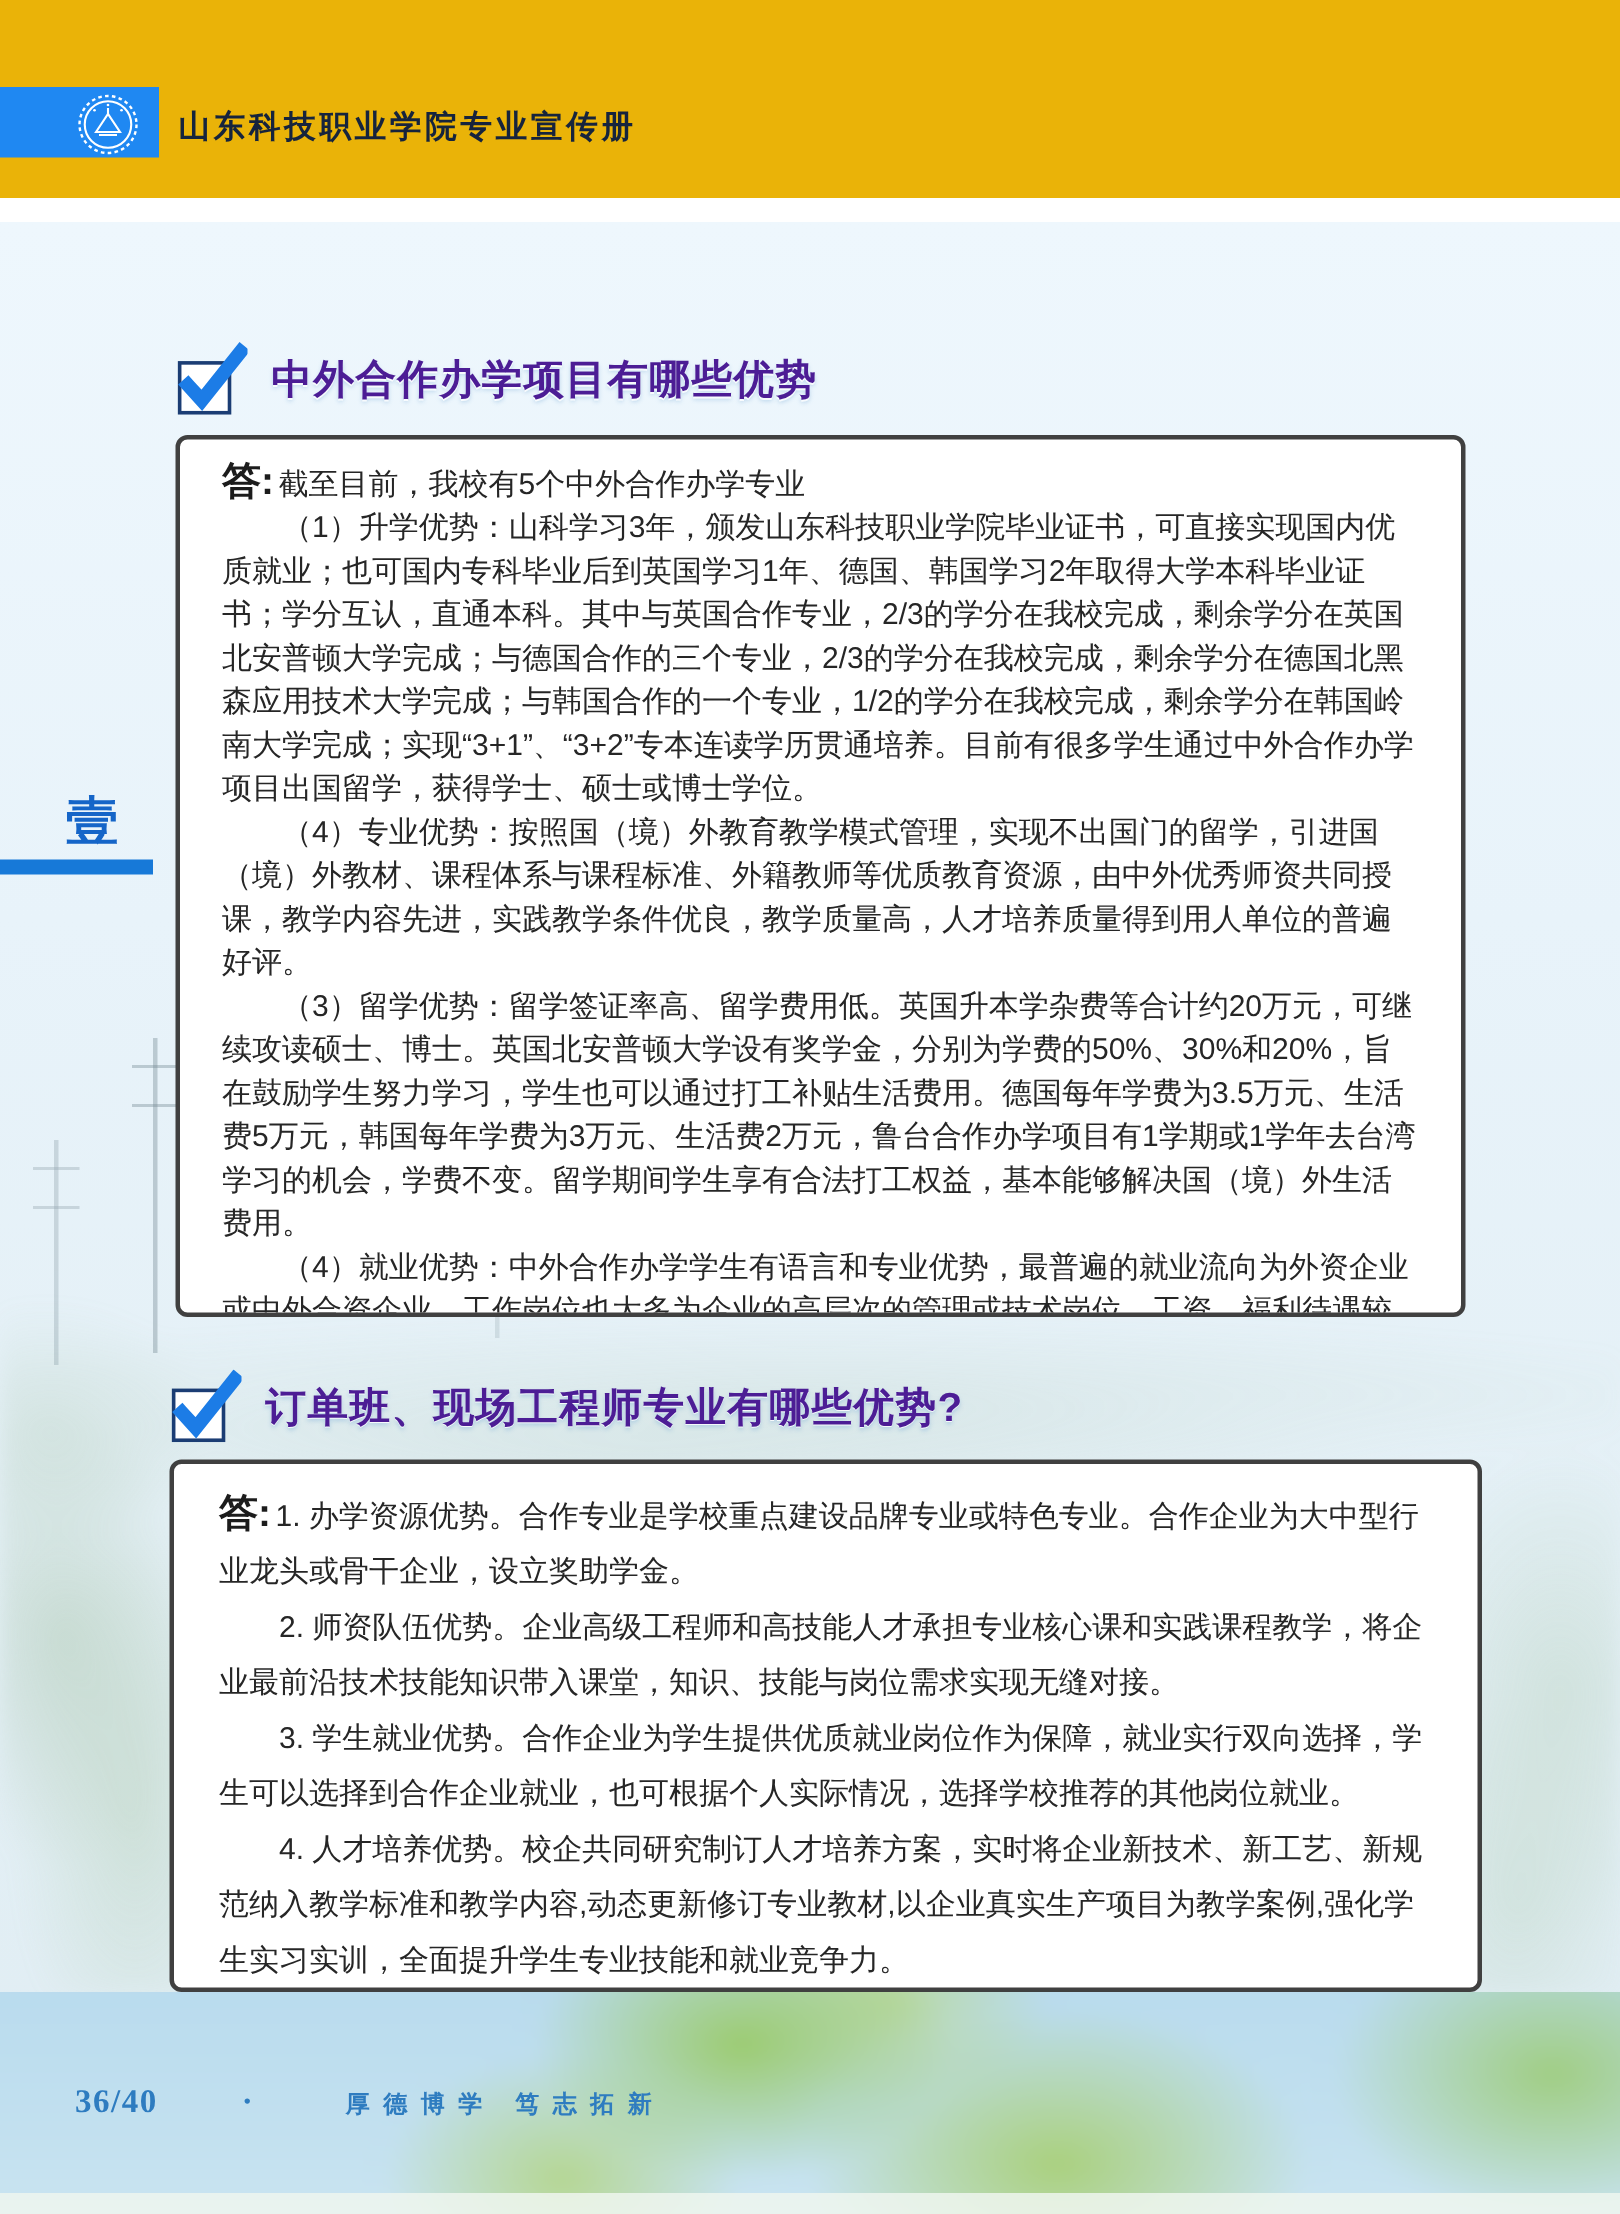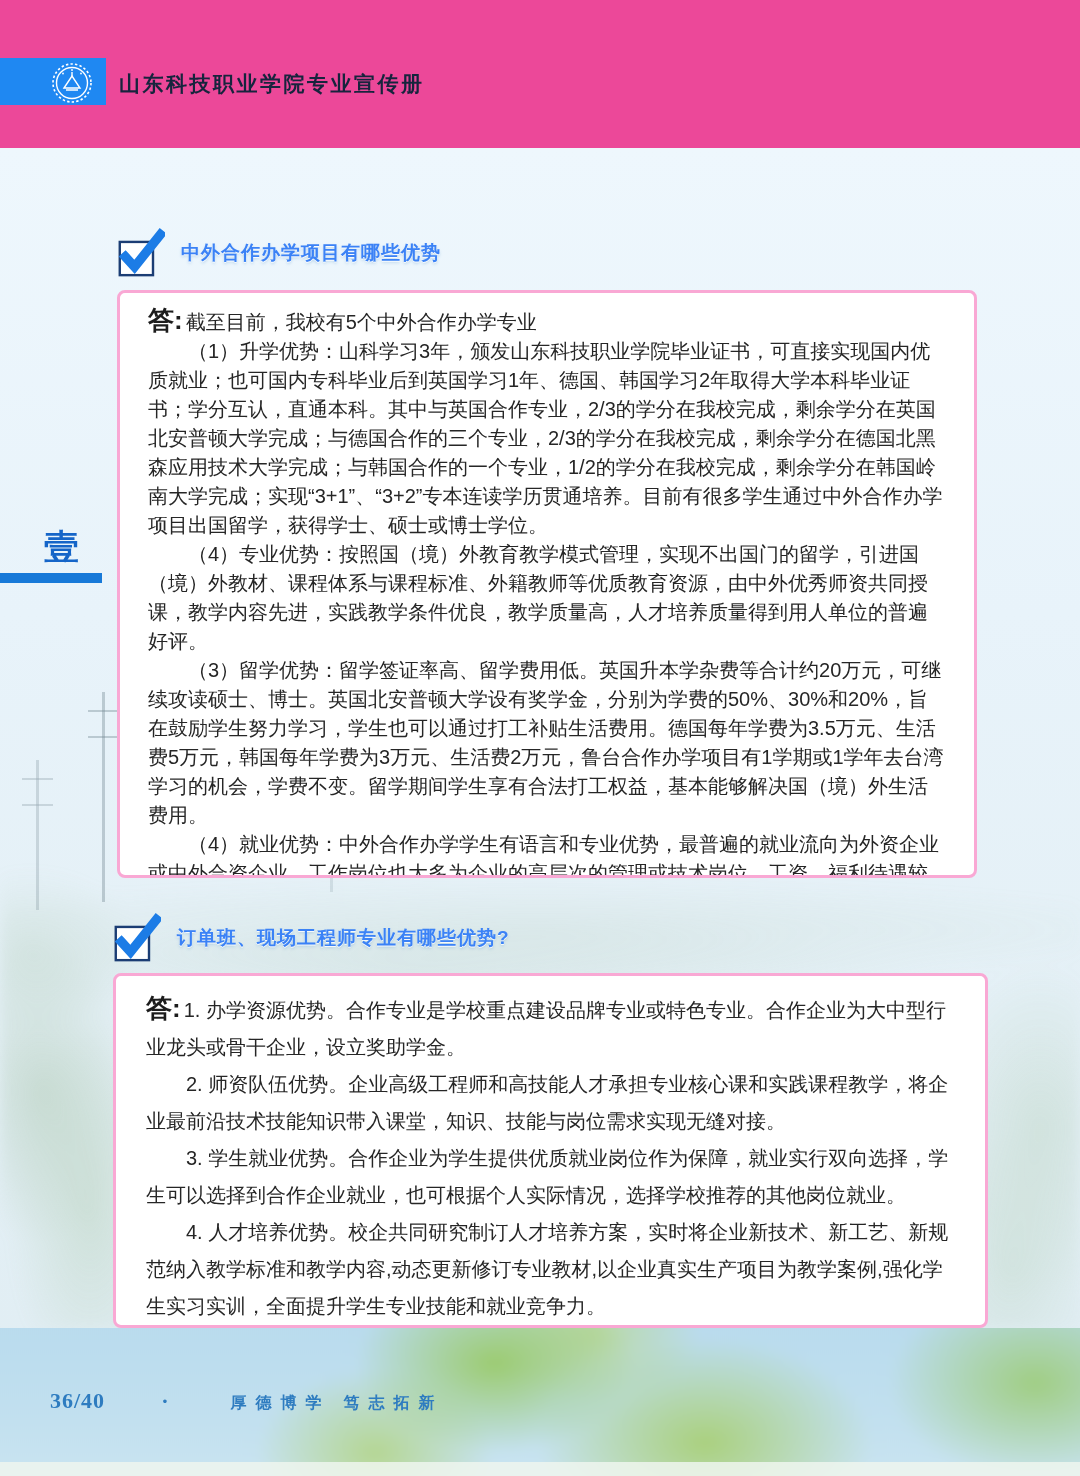--- a/index.html
+++ b/index.html
@@ -29,41 +29,41 @@
       radial-gradient(200px 130px at 520px 60px,  rgba(150,200,90,.85), transparent 70%),
       radial-gradient(240px 150px at 730px 140px, rgba(165,205,105,.85), transparent 70%),
       radial-gradient(210px 140px at 1060px 80px, rgba(150,200,95,.75), transparent 70%),
       radial-gradient(170px 120px at 400px 150px, rgba(175,210,115,.75), transparent 70%),
       radial-gradient(150px 100px at 620px 30px,  rgba(185,215,125,.65), transparent 70%),
       linear-gradient(180deg,#b7daed 0%,#c2e0ef 60%,#cde6f1 100%);}
   .bottom-strip{position:absolute;left:0;top:1462px;width:1080px;height:14px;
     background:rgba(238,246,238,.85);}
 
   
-  .topbar{position:absolute;left:0;top:0;width:1080px;height:148px;background:#ec4899;}
+  .topbar{position:absolute;left:0;top:0;width:1080px;height:132px;background:#eab308;}
   .logo-box{position:absolute;left:0;top:58px;width:106px;height:47px;background:#1f88f2;}
   .logo-box svg{position:absolute;right:12px;top:3px;}
   .doc-title{position:absolute;left:119px;top:70px;font-family:"Liberation Serif","DejaVu Serif",serif;
     font-weight:bold;font-size:21px;letter-spacing:2.5px;color:#16243d;}
 
   
   .side-tab-char{position:absolute;left:44px;top:524px;font-size:35px;font-weight:bold;
     color:#1565c8;font-family:"Liberation Serif","DejaVu Serif",serif;}
   .side-tab-bar{position:absolute;left:0;top:573px;width:102px;height:10px;background:#1779d8;}
 
   
   .section-head{position:absolute;display:flex;align-items:center;}
   .head1{left:117px;top:228px;}
   .head2{left:113px;top:913px;}
   .check-icon{width:48px;height:50px;flex:0 0 auto;}
-  .head-text{margin-left:16px;font-size:19px;font-weight:bold;color:#3b82f6;letter-spacing:1px;
+  .head-text{margin-left:16px;font-size:27px;font-weight:bold;color:#4c1d95;letter-spacing:1px;
     text-shadow:0 1px 0 rgba(255,255,255,.85), 0 2px 3px rgba(120,170,215,.45);}
 
   
-  .panel{position:absolute;box-sizing:border-box;background:#ffffff;border:3px solid #f9a8d4;
+  .panel{position:absolute;box-sizing:border-box;background:#ffffff;border:3px solid #404040;
     border-radius:8px;overflow:hidden;color:#262626;}
   .panel1{left:117px;top:290px;width:860px;height:588px;padding:13px 28px 10px 28px;
     font-size:20px;line-height:29px;}
   .panel2{left:113px;top:973px;width:875px;height:355px;padding:14px 30px 10px 30px;
     font-size:20px;line-height:37px;}
   .panel p{margin:0;text-indent:2em;}
   .panel p.p-first{text-indent:0;}
   .ans{font-size:26px;font-weight:bold;color:#1c1c1c;margin-right:3px;}
 
   

